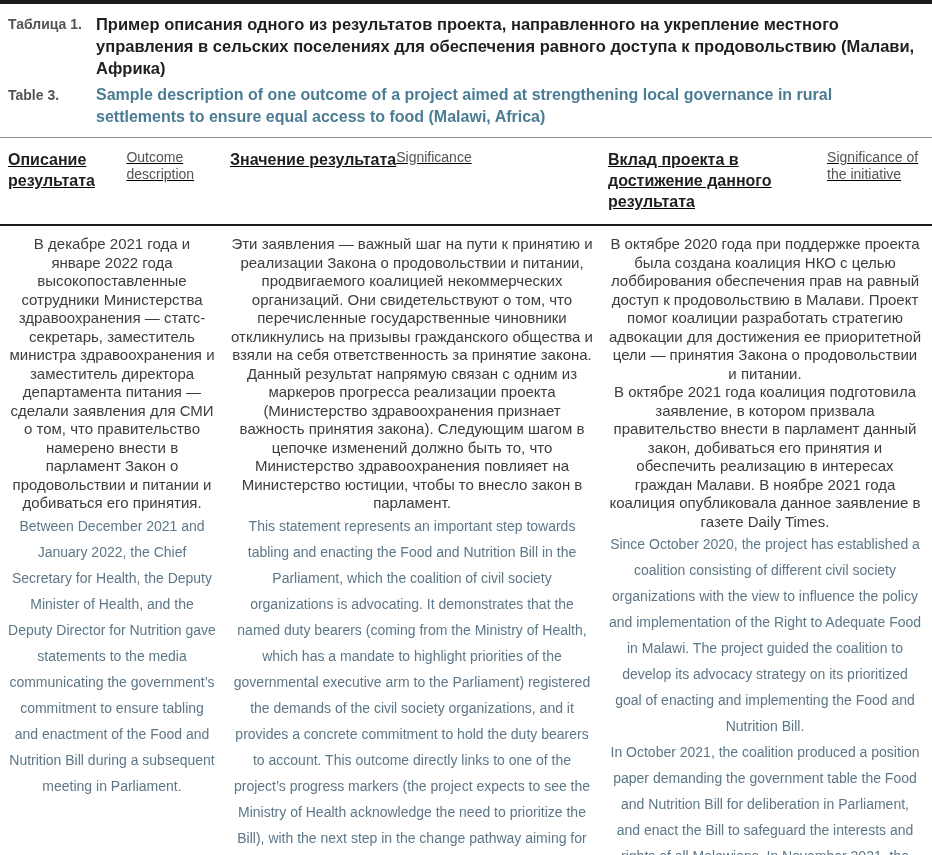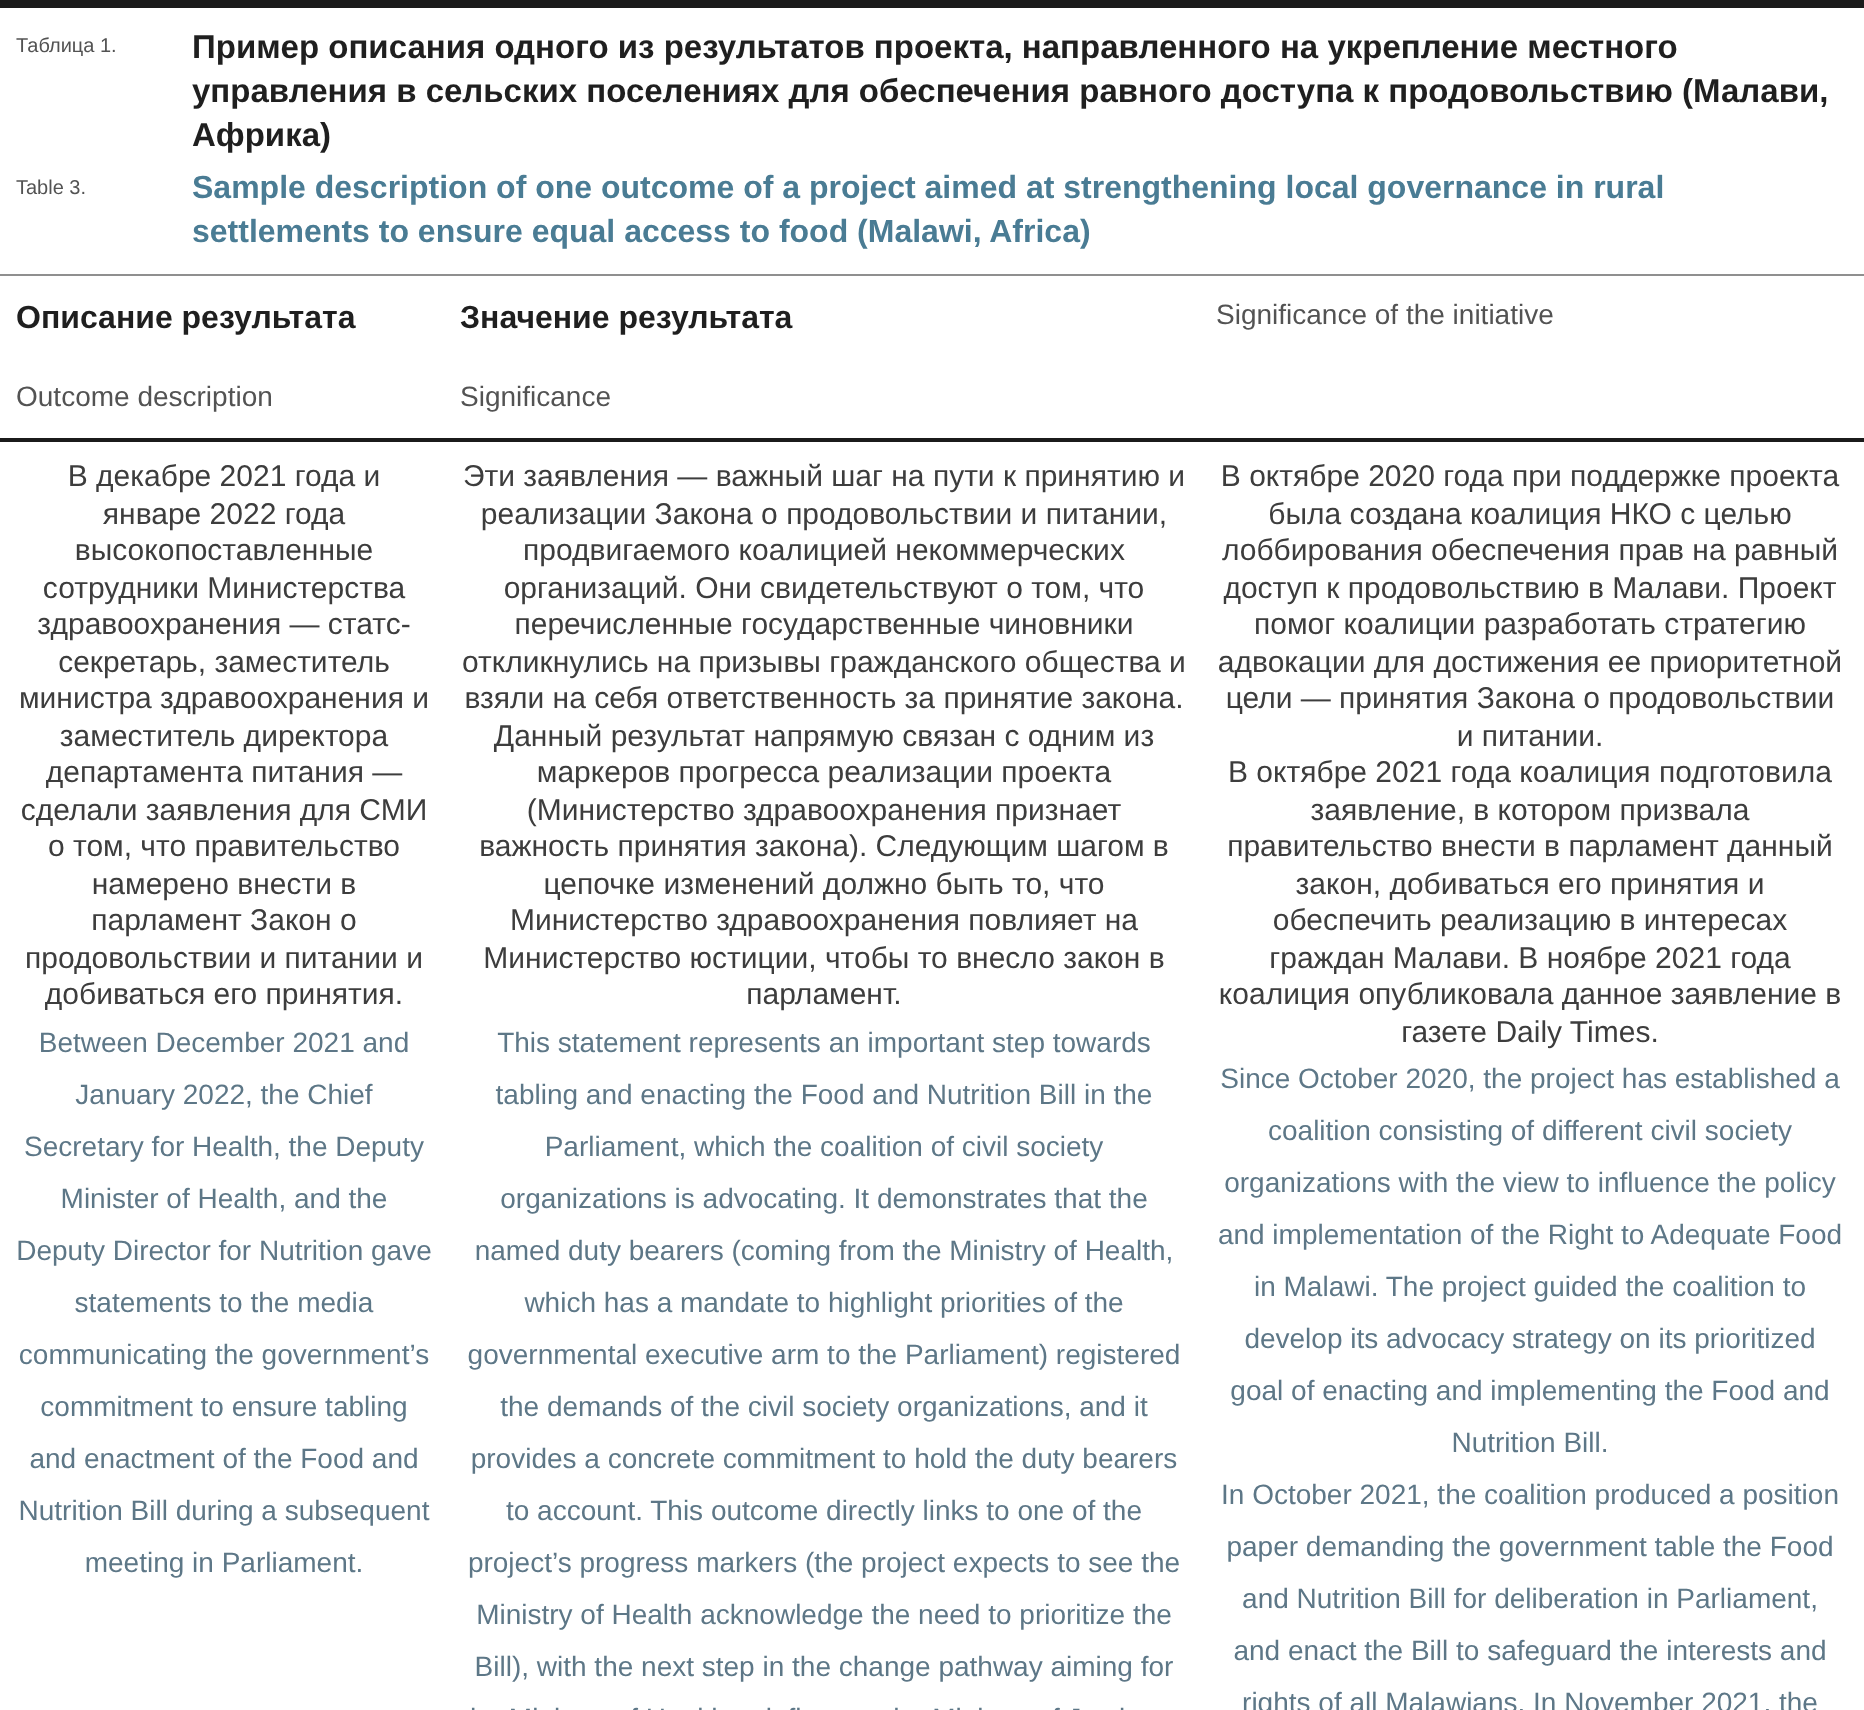--- a/index.html
+++ b/index.html
@@ -13,21 +13,21 @@
 
   .rule-thick { height: 4px; background: var(--c-rule-dark); }
   .rule-thin  { height: 1px; background: var(--c-rule-light); }
   .rule-med   { height: 2px; background: var(--c-rule-dark); }
 
   
   .caption { padding: 9px 8px 9px 8px; }
   .cap-row { display: grid; grid-template-columns: 88px 1fr; align-items: start; }
   .cap-row + .cap-row { margin-top: 5px; }
   .cap-label {
-    font-size: 10px; color: var(--c-muted); line-height: 22px;
+    font-size: 14px; color: var(--c-muted); line-height: 22px; font-weight: bold;
   }
   .cap-title-ru {
     font-size: 16.5px; font-weight: bold; color: var(--c-dark);
     line-height: 22px;
   }
   .cap-title-en {
     font-size: 16px; font-weight: bold; color: var(--c-accent);
     line-height: 22px;
   }
 
@@ -37,22 +37,23 @@
     grid-template-columns: 222px 378px 1fr;
     padding: 0 8px 0 8px;
     box-sizing: border-box;
   }
   .cell { padding-right: 14px; }
   .cell:last-child { padding-right: 2px; }
 
   
   .thead { padding-top: 11px; padding-bottom: 12px; }
   .th {
-    display: flex; flex-direction: column; justify-content: space-between;
+    display: flex; flex-direction: row; justify-content: flex-start;
     min-height: 58px;
+    text-decoration: underline;
   }
   .th-ru {
     font-size: 16px; font-weight: bold; color: var(--c-dark);
     line-height: 21px;
   }
   .th-en {
     font-size: 14px; color: var(--c-muted); line-height: 17px;
   }
 
   
@@ -96,20 +97,21 @@
   <div class="cols thead">
     <div class="cell th">
       <div class="th-ru">Описание результата</div>
       <div class="th-en">Outcome description</div>
     </div>
     <div class="cell th">
       <div class="th-ru">Значение результата</div>
       <div class="th-en">Significance</div>
     </div>
     <div class="cell th">
+      <div class="th-ru">Вклад проекта в достижение данного результата</div>
       <div class="th-en">Significance of the initiative</div>
     </div>
   </div>
 
   <div class="rule-med"></div>
 
   <div class="cols tbody">
     <div class="cell">
       <div class="body-ru">В декабре 2021 года и январе 2022 года высокопоставленные сотрудники Министерства здравоохранения — статс-секретарь, заместитель министра здравоохранения и заместитель директора департамента питания — сделали заявления для СМИ о том, что правительство намерено внести в парламент Закон о продовольствии и питании и добиваться его принятия.</div>
       <div class="body-en">Between December 2021 and January 2022, the Chief Secretary for Health, the Deputy Minister of Health, and the Deputy Director for Nutrition gave statements to the media communicating the government’s commitment to ensure tabling and enactment of the Food and Nutrition Bill during a subsequent meeting in Parliament.</div>

